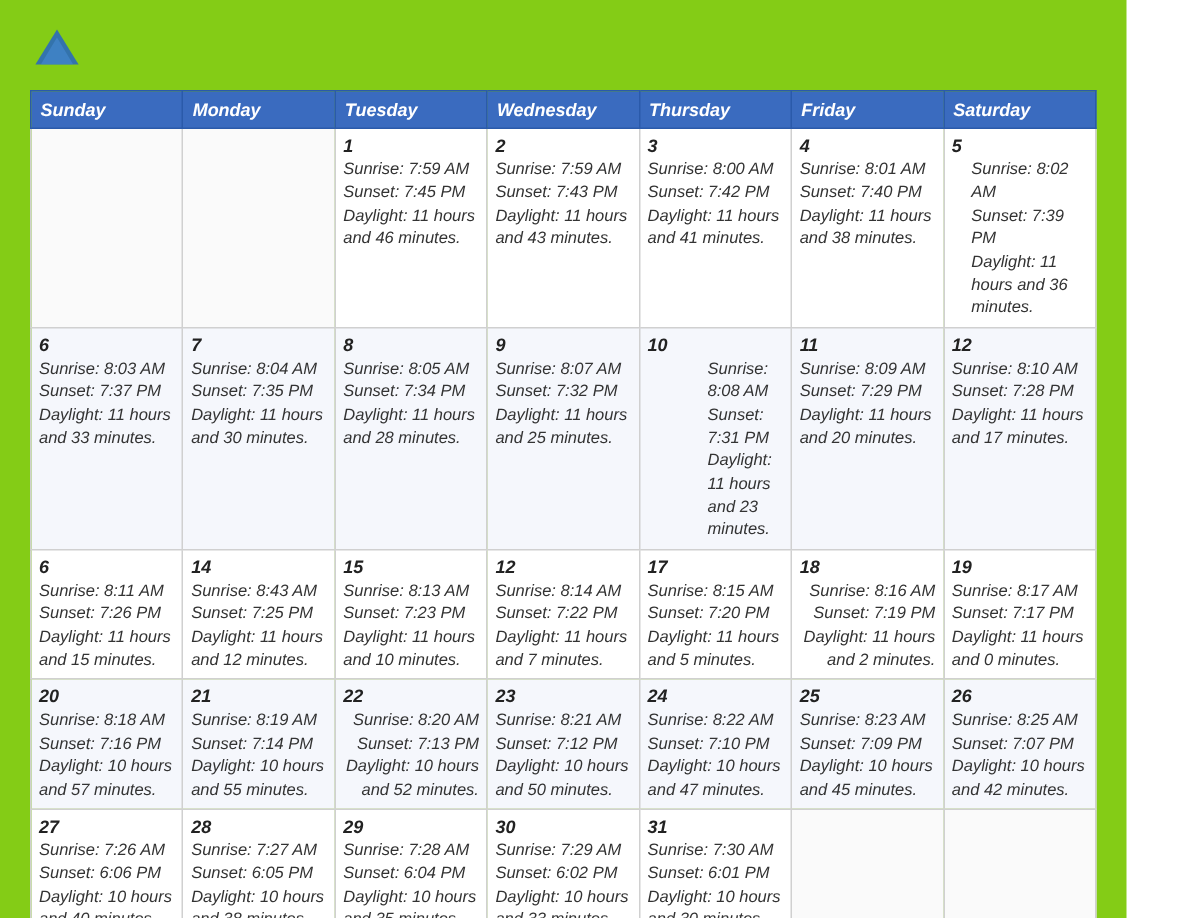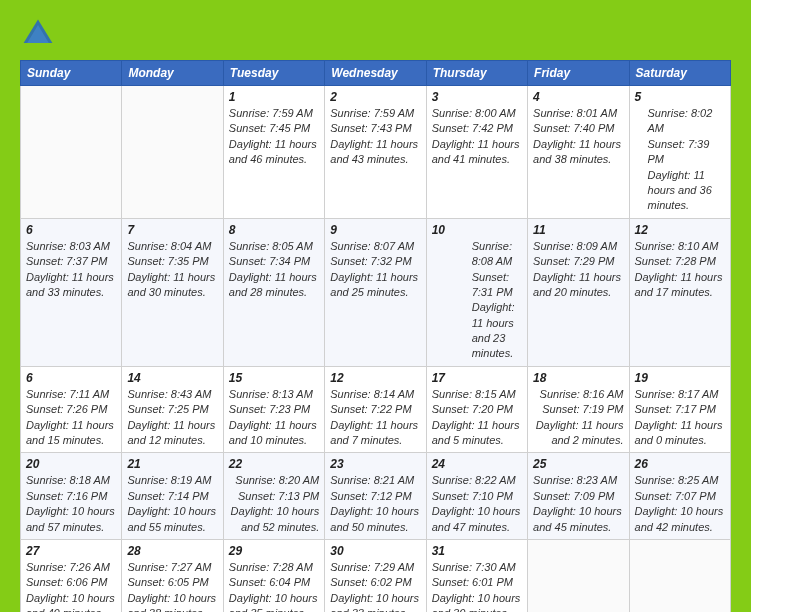--- a/index.html
+++ b/index.html
@@ -213,21 +213,21 @@
           <td>
             <span class="day-num">12</span>
             <div class="day-info" style="white-space: pre-line;">Sunrise: 8:10 AM
 Sunset: 7:28 PM
 Daylight: 11 hours and 17 minutes.</div>
           </td>
         </tr>
         <tr>
           <td>
             <span class="day-num">6</span>
-            <div class="day-info" style="white-space: pre-line;">Sunrise: 7:11 AM
+            <div class="day-info" style="white-space: pre-line;">Sunrise: 8:11 AM
 Sunset: 7:26 PM
 Daylight: 11 hours and 15 minutes.</div>
           </td>
           <td>
             <span class="day-num">14</span>
             <div class="day-info" style="white-space: pre-line;">Sunrise: 8:43 AM
 Sunset: 7:25 PM
 Daylight: 11 hours and 12 minutes.</div>
           </td>
           <td>

